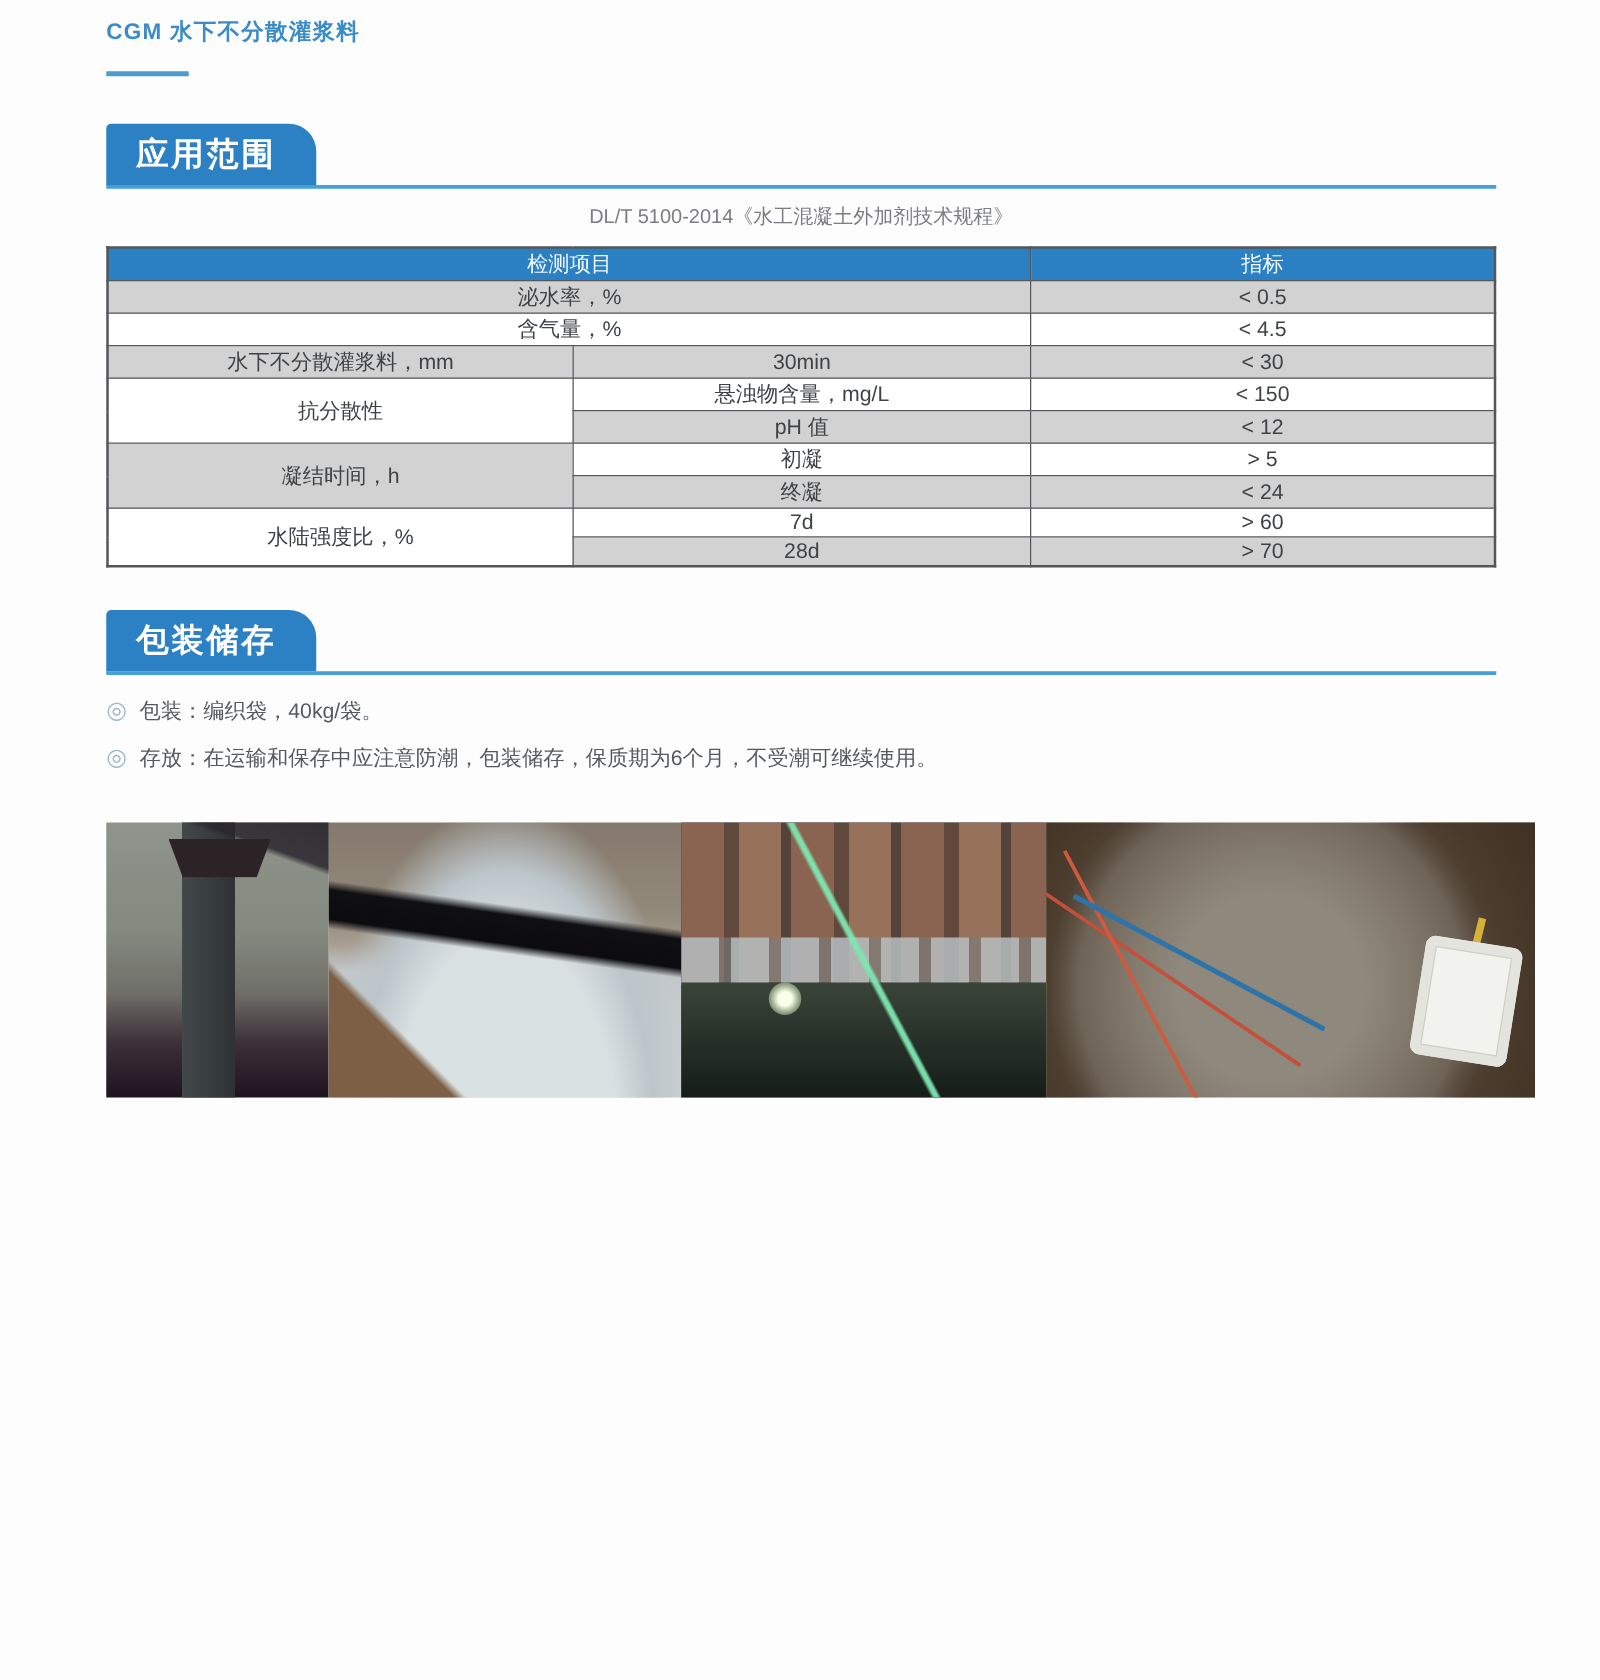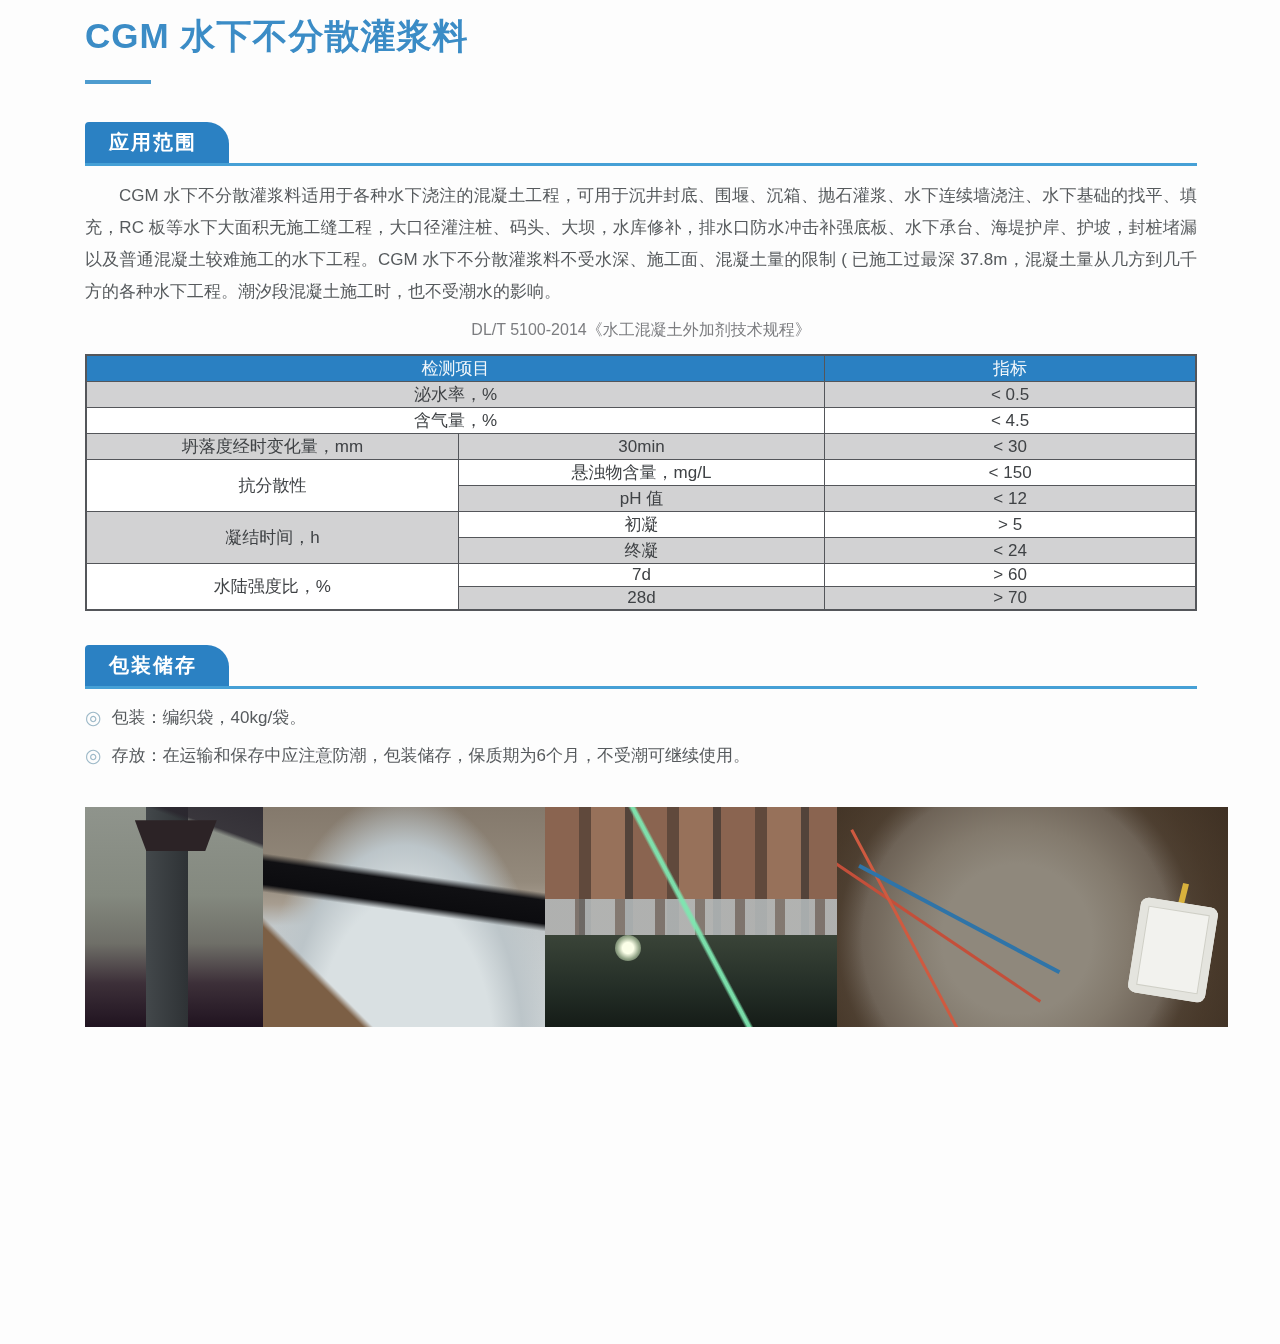--- a/index.html
+++ b/index.html
@@ -7,36 +7,36 @@
   .page {
     position:relative; width:1280px; height:1344px; overflow:hidden;
     background:#fdfdfd;
     font-family:"Liberation Sans","DejaVu Sans",sans-serif;
     color:#565a5d;
   }
   .content { margin-left:85px; width:1112px; }
 
   
   .page-title {
-    padding-top:13px; font-size:35px; font-weight:bold; color:#3b8cc6;
+    padding-top:13px; font-size:18px; font-weight:bold; color:#3b8cc6;
     letter-spacing:1px;
   }
   .title-dash { margin-top:20px; width:66px; height:4px; background:#4e9ccf; }
 
   
   .para {
     margin-top:30px; font-size:17px; line-height:32px; color:#565a5d;
     text-indent:2em; text-align:justify;
   }
 
   
   .section-head { border-bottom:3px solid #46a0d6; line-height:0; }
   .section-tab {
     display:inline-block; line-height:normal;
-    background:#2b81c3; color:#ffffff; font-size:20px; font-weight:bold;
+    background:#2b81c3; color:#ffffff; font-size:26px; font-weight:bold;
     padding:7px 32px 7px 24px; letter-spacing:2px;
     border-radius:4px 22px 0 0;
   }
   .sec-app  { margin-top:38px; }
   .sec-perf { margin-top:28px; }
   .sec-pack { margin-top:34px; }
   .para-app { margin-top:14px; }
 
   
   .table-caption {
@@ -138,21 +138,20 @@
 
 <div class="page">
   <div class="content">
     <h1 class="page-title">CGM 水下不分散灌浆料</h1>
     <div class="title-dash"></div>
 
 
     <div class="section-head sec-app">
       <span class="section-tab">应用范围</span>
     </div>
-    <p class="para para-app">CGM 水下不分散灌浆料适用于各种水下浇注的混凝土工程，可用于沉井封底、围堰、沉箱、抛石灌浆、水下连续墙浇注、水下基础的找平、填充，RC 板等水下大面积无施工缝工程，大口径灌注桩、码头、大坝，水库修补，排水口防水冲击补强底板、水下承台、海堤护岸、护坡，封桩堵漏以及普通混凝土较难施工的水下工程。CGM 水下不分散灌浆料不受水深、施工面、混凝土量的限制 ( 已施工过最深 37.8m，混凝土量从几方到几千方的各种水下工程。潮汐段混凝土施工时，也不受潮水的影响。</p>
 
     <p class="table-caption">DL/T 5100-2014《水工混凝土外加剂技术规程》</p>
 
     <table class="spec">
       <colgroup>
           <col style="width:373px">
           <col style="width:367px">
           <col style="width:372px">
         </colgroup>
       <thead>
@@ -164,21 +163,21 @@
       <tbody>
         <tr>
           <td colspan="2" class="g">泌水率，%</td>
           <td class="g val">&lt; 0.5</td>
         </tr>
         <tr>
           <td colspan="2" class="w">含气量，%</td>
           <td class="w val">&lt; 4.5</td>
         </tr>
         <tr>
-          <td class="g">坍落度经时变化量，mm</td>
+          <td class="g">水下不分散灌浆料，mm</td>
           <td class="g">30min</td>
           <td class="g val">&lt; 30</td>
         </tr>
         <tr>
           <td rowspan="2" class="w">抗分散性</td>
           <td class="w">悬浊物含量，mg/L</td>
           <td class="w val">&lt; 150</td>
         </tr>
         <tr>
           <td class="g">pH 值</td>

